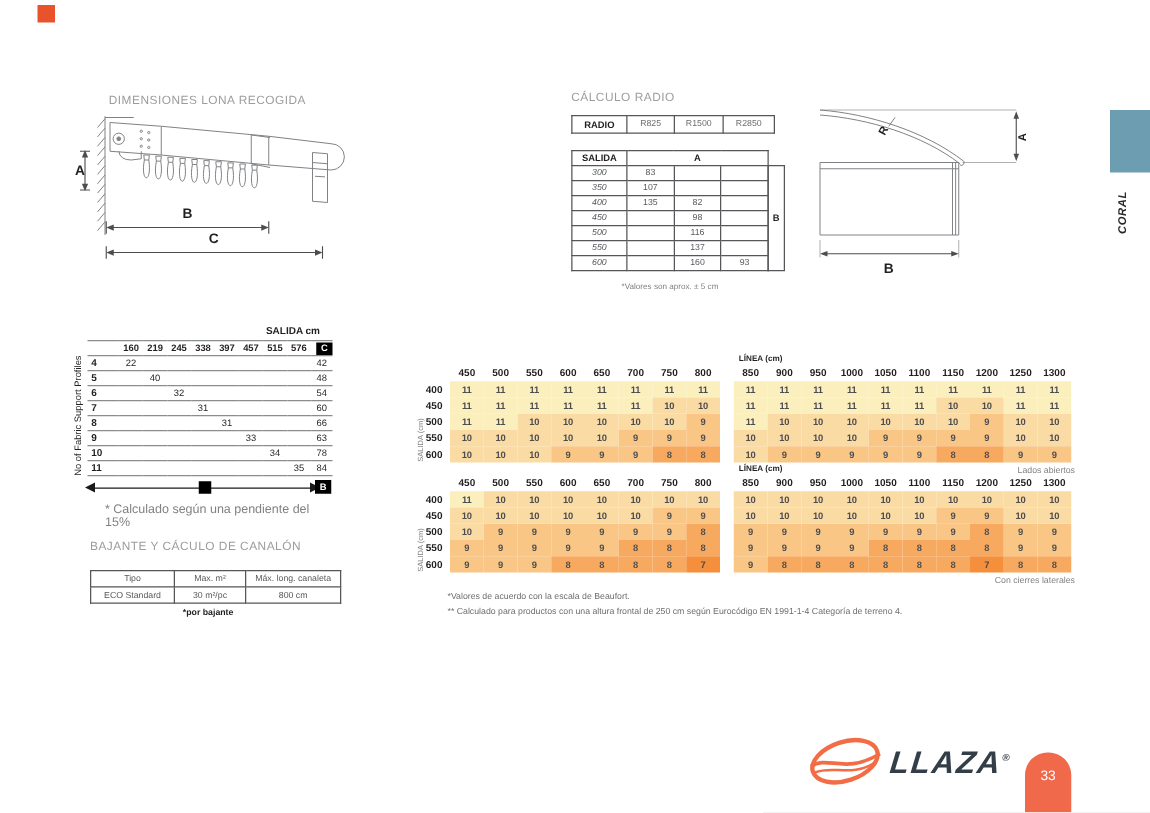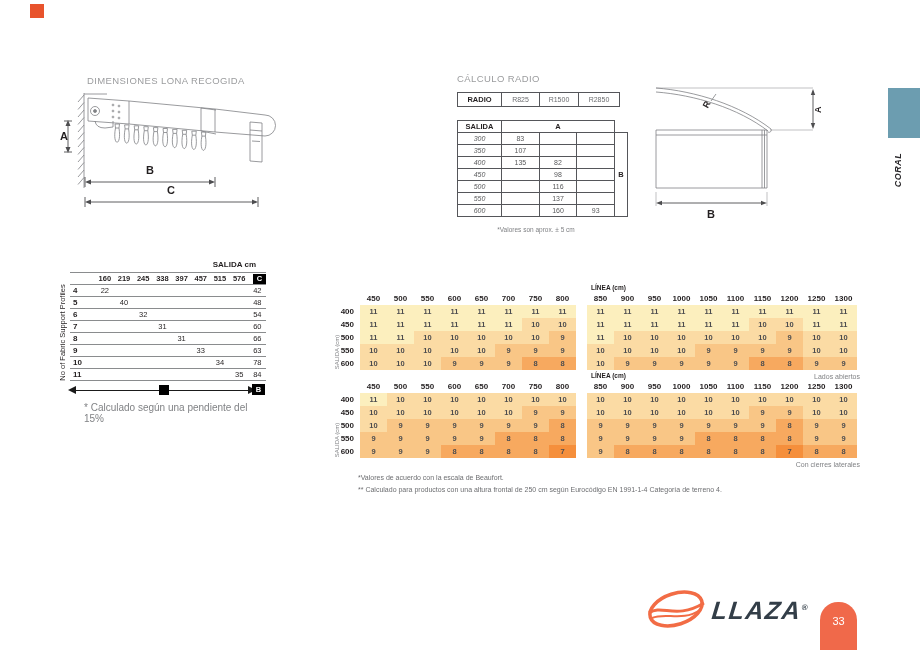--- a/index.html
+++ b/index.html
@@ -371,20 +371,38 @@
         </tbody>
     </table>
     <div class="arrow-line"></div>
     <div class="arr-l"></div>
     <div class="arr-r"></div>
     <div class="mid-square"></div>
     <div class="bbox">B</div>
     <div class="prof-note">* Calculado según una pendiente del 15%</div>
   </div>
 
+  <div class="baj-wrap">
+    <div class="sec-heading">BAJANTE Y CÁCULO DE CANALÓN</div>
+    <table class="baj-table">
+      <tbody>
+          <tr class="hrow">
+        <td style="width:58px;">Tipo</td>
+        <td style="width:48px;">Max. m²</td>
+        <td style="width:67px;">Máx. long. canaleta</td>
+      </tr>
+      <tr>
+        <td>ECO Standard</td>
+        <td>30 m²/pc</td>
+        <td>800 cm</td>
+      </tr>
+    </tbody>
+      </table>
+    <div class="baj-note">*por bajante</div>
+  </div>
 
   <div class="viento">
     <div class="wcont">
         <div class="wlinea">LÍNEA (cm)</div>
         <div class="wrow">
           <div class="wlabel"></div>
           <div class="wh">450</div>
           <div class="wh">500</div>
           <div class="wh">550</div>
           <div class="wh">600</div>

